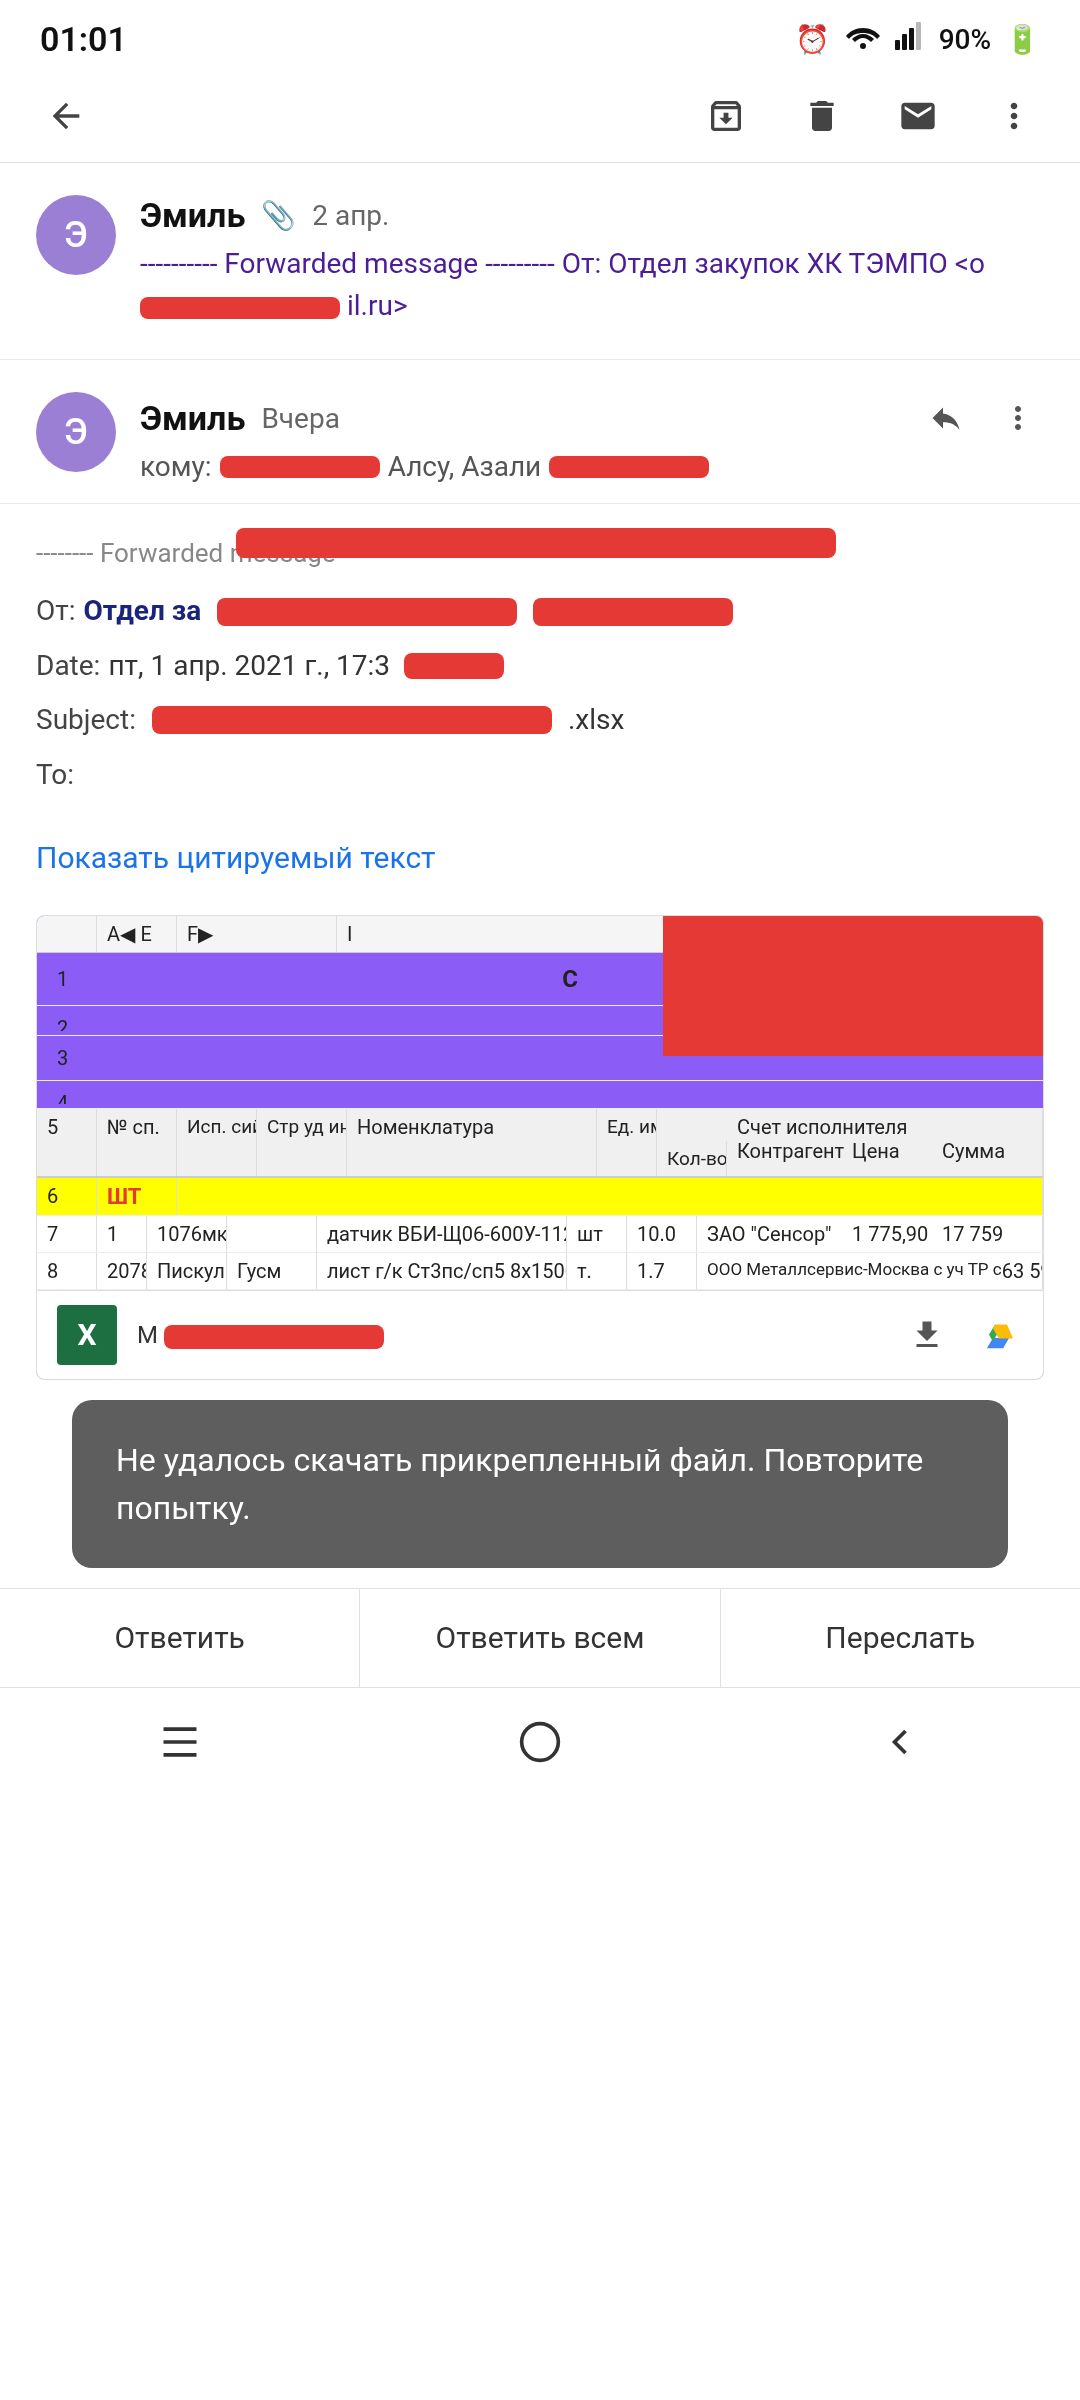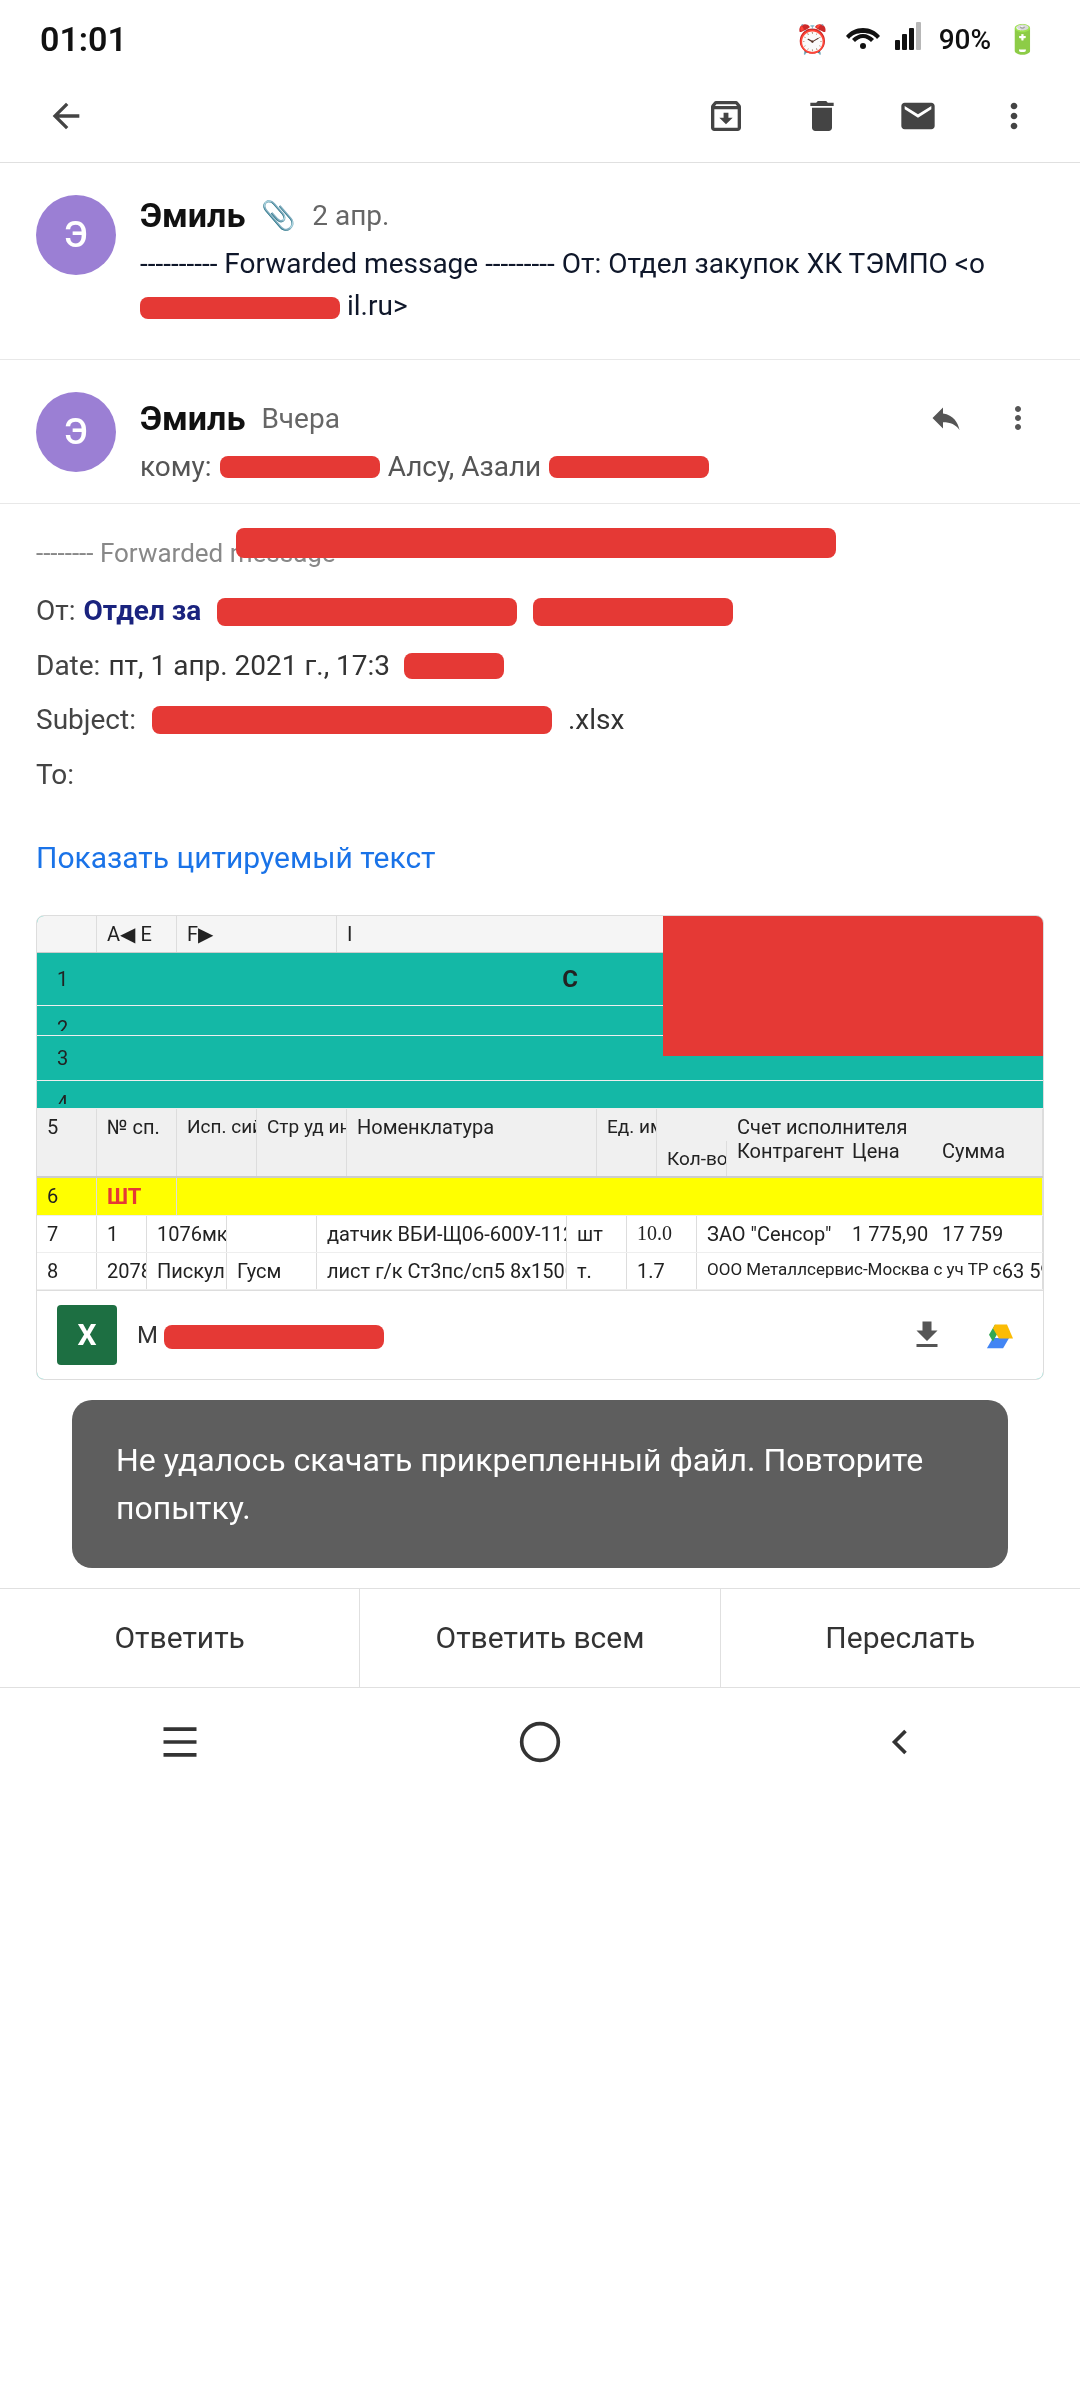--- a/index.html
+++ b/index.html
@@ -106,21 +106,21 @@
     .attach-icon {
       font-size: 28px;
       color: #555;
     }
     .email-date {
       font-size: 28px;
       color: #666;
     }
     .email-preview {
       font-size: 28px;
-      color: #0f172a;
+      color: #4c1d95;
       line-height: 1.5;
     }
     .redacted-bar {
       display: inline-block;
       background: #e53935;
       border-radius: 6px;
       height: 22px;
       vertical-align: middle;
     }
 
@@ -199,21 +199,21 @@
     .attachment-preview {
       width: 100%;
       border: 1px solid #ddd;
       border-radius: 8px;
       overflow: hidden;
       position: relative;
     }
 
     
     .spreadsheet-preview {
-      background: #14b8a6;
+      background: #8b5cf6;
       width: 100%;
       overflow: hidden;
       position: relative;
     }
     .sheet-header-row {
       display: flex;
       background: #f5f5f5;
       border-bottom: 1px solid #ccc;
       font-size: 20px;
     }
@@ -548,21 +548,21 @@
           <div class="sheet-cell" style="flex:1;"></div>
         </div>
 
         <div class="sheet-row normal" style="font-size:19px;">
           <div class="sheet-cell col-num">7</div>
           <div class="sheet-cell" style="width:50px;">1</div>
           <div class="sheet-cell" style="width:80px;">1076мк</div>
           <div class="sheet-cell" style="width:90px;"></div>
           <div class="sheet-cell" style="width:250px;">датчик ВБИ-Щ06-600У-1121-С</div>
           <div class="sheet-cell" style="width:60px;">шт</div>
-          <div class="sheet-cell" style="width:70px;font-family:Liberation Serif, serif;">10.0</div>
+          <div class="sheet-cell" style="width:70px;">10.0</div>
           <div class="sheet-cell" style="flex:1;">
             <div style="display:flex;">
               <span style="flex:1;">ЗАО "Сенсор"</span>
               <span style="width:90px;">1 775,90</span>
               <span style="width:90px;">17 759</span>
             </div>
           </div>
         </div>
 
         <div class="sheet-row normal" style="font-size:18px;">

